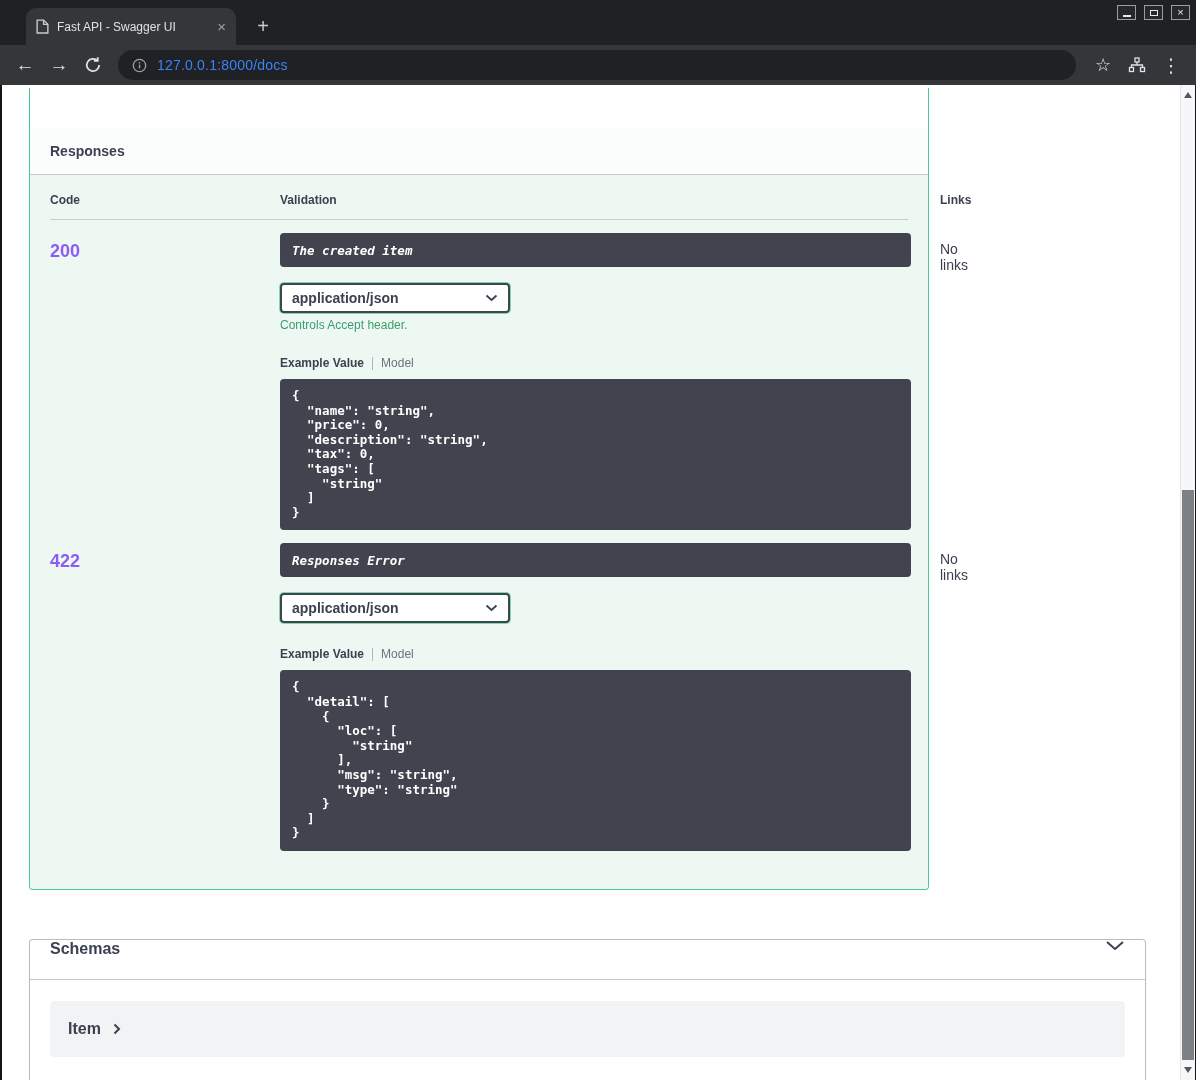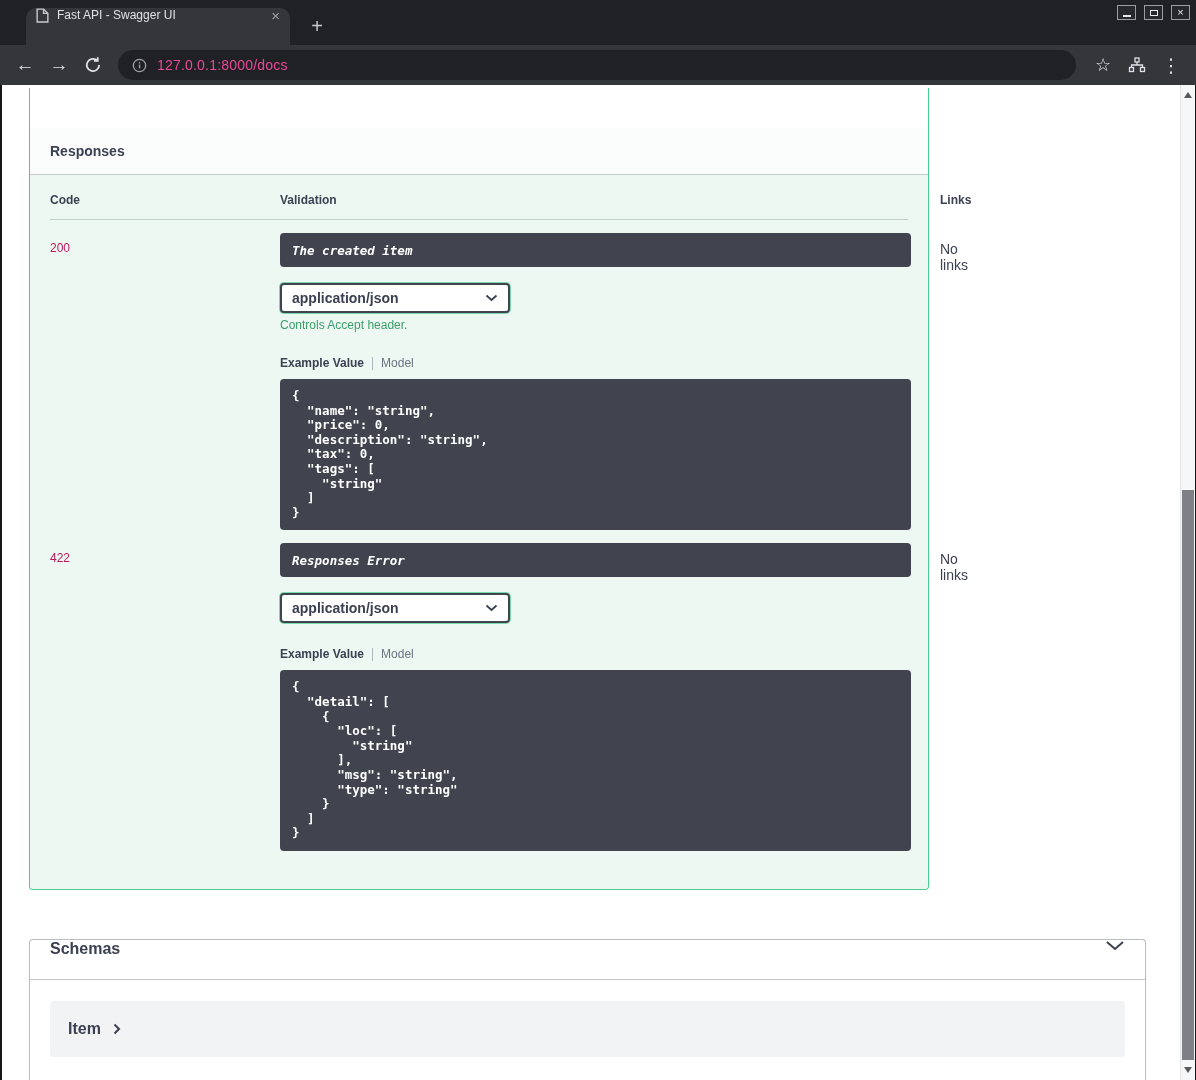--- a/index.html
+++ b/index.html
@@ -4,53 +4,53 @@
 <style>
   * { margin:0; padding:0; box-sizing:border-box; }
   body {
     width:1196px; height:1080px; overflow:hidden;
     background:#161616;
     font-family:"Liberation Sans", sans-serif;
   }
   
   .tabstrip { height:45px; background:#202124; display:flex; align-items:flex-end; position:relative; }
   .tab {
-    margin-left:26px; width:264px; height:37px; background:#35363a;
-    border-radius:10px 10px 0 0; display:flex; align-items:flex-start; padding:0 10px;
+    margin-left:26px; width:210px; height:37px; background:#35363a;
+    border-radius:10px 10px 0 0; display:flex; align-items:center; padding:0 10px;
     color:#dfe1e5;
   }
   .tab-title { font-size:12px; margin-left:8px; flex:1; white-space:nowrap; overflow:hidden; }
   .tab-close { color:#9aa0a6; font-size:15px; margin-left:6px; line-height:1; }
   .newtab { width:26px; height:26px; margin:0 0 6px 14px; display:flex; align-items:center; justify-content:center; color:#c8cacc; font-size:20px; }
   .window-controls { position:absolute; top:5px; right:6px; display:flex; gap:8px; }
   .win-btn { width:19px; height:15px; border:1px solid #9a9da1; background:#26282b; display:flex; align-items:center; justify-content:center; color:#e8eaed; font-size:11px; line-height:1; }
   .min-glyph { width:8px; height:2px; background:#e8eaed; margin-top:6px; }
   .max-glyph { width:8px; height:6px; border:1px solid #e8eaed; }
 
   .navbar { height:40px; background:#35363a; display:flex; align-items:center; padding:0 8px; }
   .nav-icon { width:30px; height:30px; display:flex; align-items:center; justify-content:center; color:#dfe3e8; font-size:19px; margin:0 2px; }
   .addressbar { flex:1; height:30px; background:#202124; border-radius:15px; margin:0 10px 0 8px; display:flex; align-items:center; padding:0 14px; }
-  .url { font-size:14px; color:#ec4899; margin-left:10px; letter-spacing:.2px; }
+  .url { font-size:14px; color:#3b82f6; margin-left:10px; letter-spacing:.2px; }
 
   
   .viewport { position:relative; height:995px; background:#fff; border-left:2px solid #161616; border-right:1px solid #161616; overflow:hidden; }
   .page { position:absolute; top:0; left:0; right:15px; height:100%; overflow:hidden; background:#fff; }
   .content { padding:3px 0 0 27px; width:1146px; }
 
   
   .opblock { width:900px; border:1px solid #49cc90; border-top:none; border-radius:0 0 4px 4px; background:#fff; }
   .op-prespace { height:40px; background:#fff; }
   .responses-header { height:47px; background:#fbfdfc; border-bottom:1px solid rgba(59,65,81,.28); display:flex; align-items:center; padding:0 20px; }
   .responses-title { font-size:14px; font-weight:700; color:#3b4151; }
   .responses-content { background:#edf8f2; padding:18px 20px 38px; border-radius:0 0 4px 4px; }
 
   .rhead, .rrow { display:grid; grid-template-columns:230px 660px 1fr; }
   .rhead { font-size:12px; font-weight:700; color:#3b4151; padding-bottom:12px; border-bottom:1px solid rgba(89,119,103,.3); }
   .rrow { padding-top:13px; }
-  .col-code { font-size:12px; color:#be185d; padding-top:8px; }
+  .col-code { font-size:18px; color:#8b5cf6; padding-top:8px;font-weight:bold; }
   .col-links { font-size:14px; color:#3b4151; padding-top:8px; }
 
   .desc-box { width:631px; height:34px; background:#41444e; border-radius:4px; display:flex; align-items:center; padding:0 12px; margin-bottom:16px; }
   .desc-box span { font-family:"DejaVu Sans Mono", monospace; font-style:italic; font-weight:700; font-size:12.5px; color:#fff; }
   .media-select {
     width:230px; height:30px; background:#fff; border:2px solid #41444e; border-radius:4px;
     box-shadow:0 0 0 1px rgba(73,204,144,.7);
     display:flex; align-items:center; justify-content:space-between; padding:12px 10px;
     font-size:14px; font-weight:700; color:#3b4151; cursor:pointer;
   }

